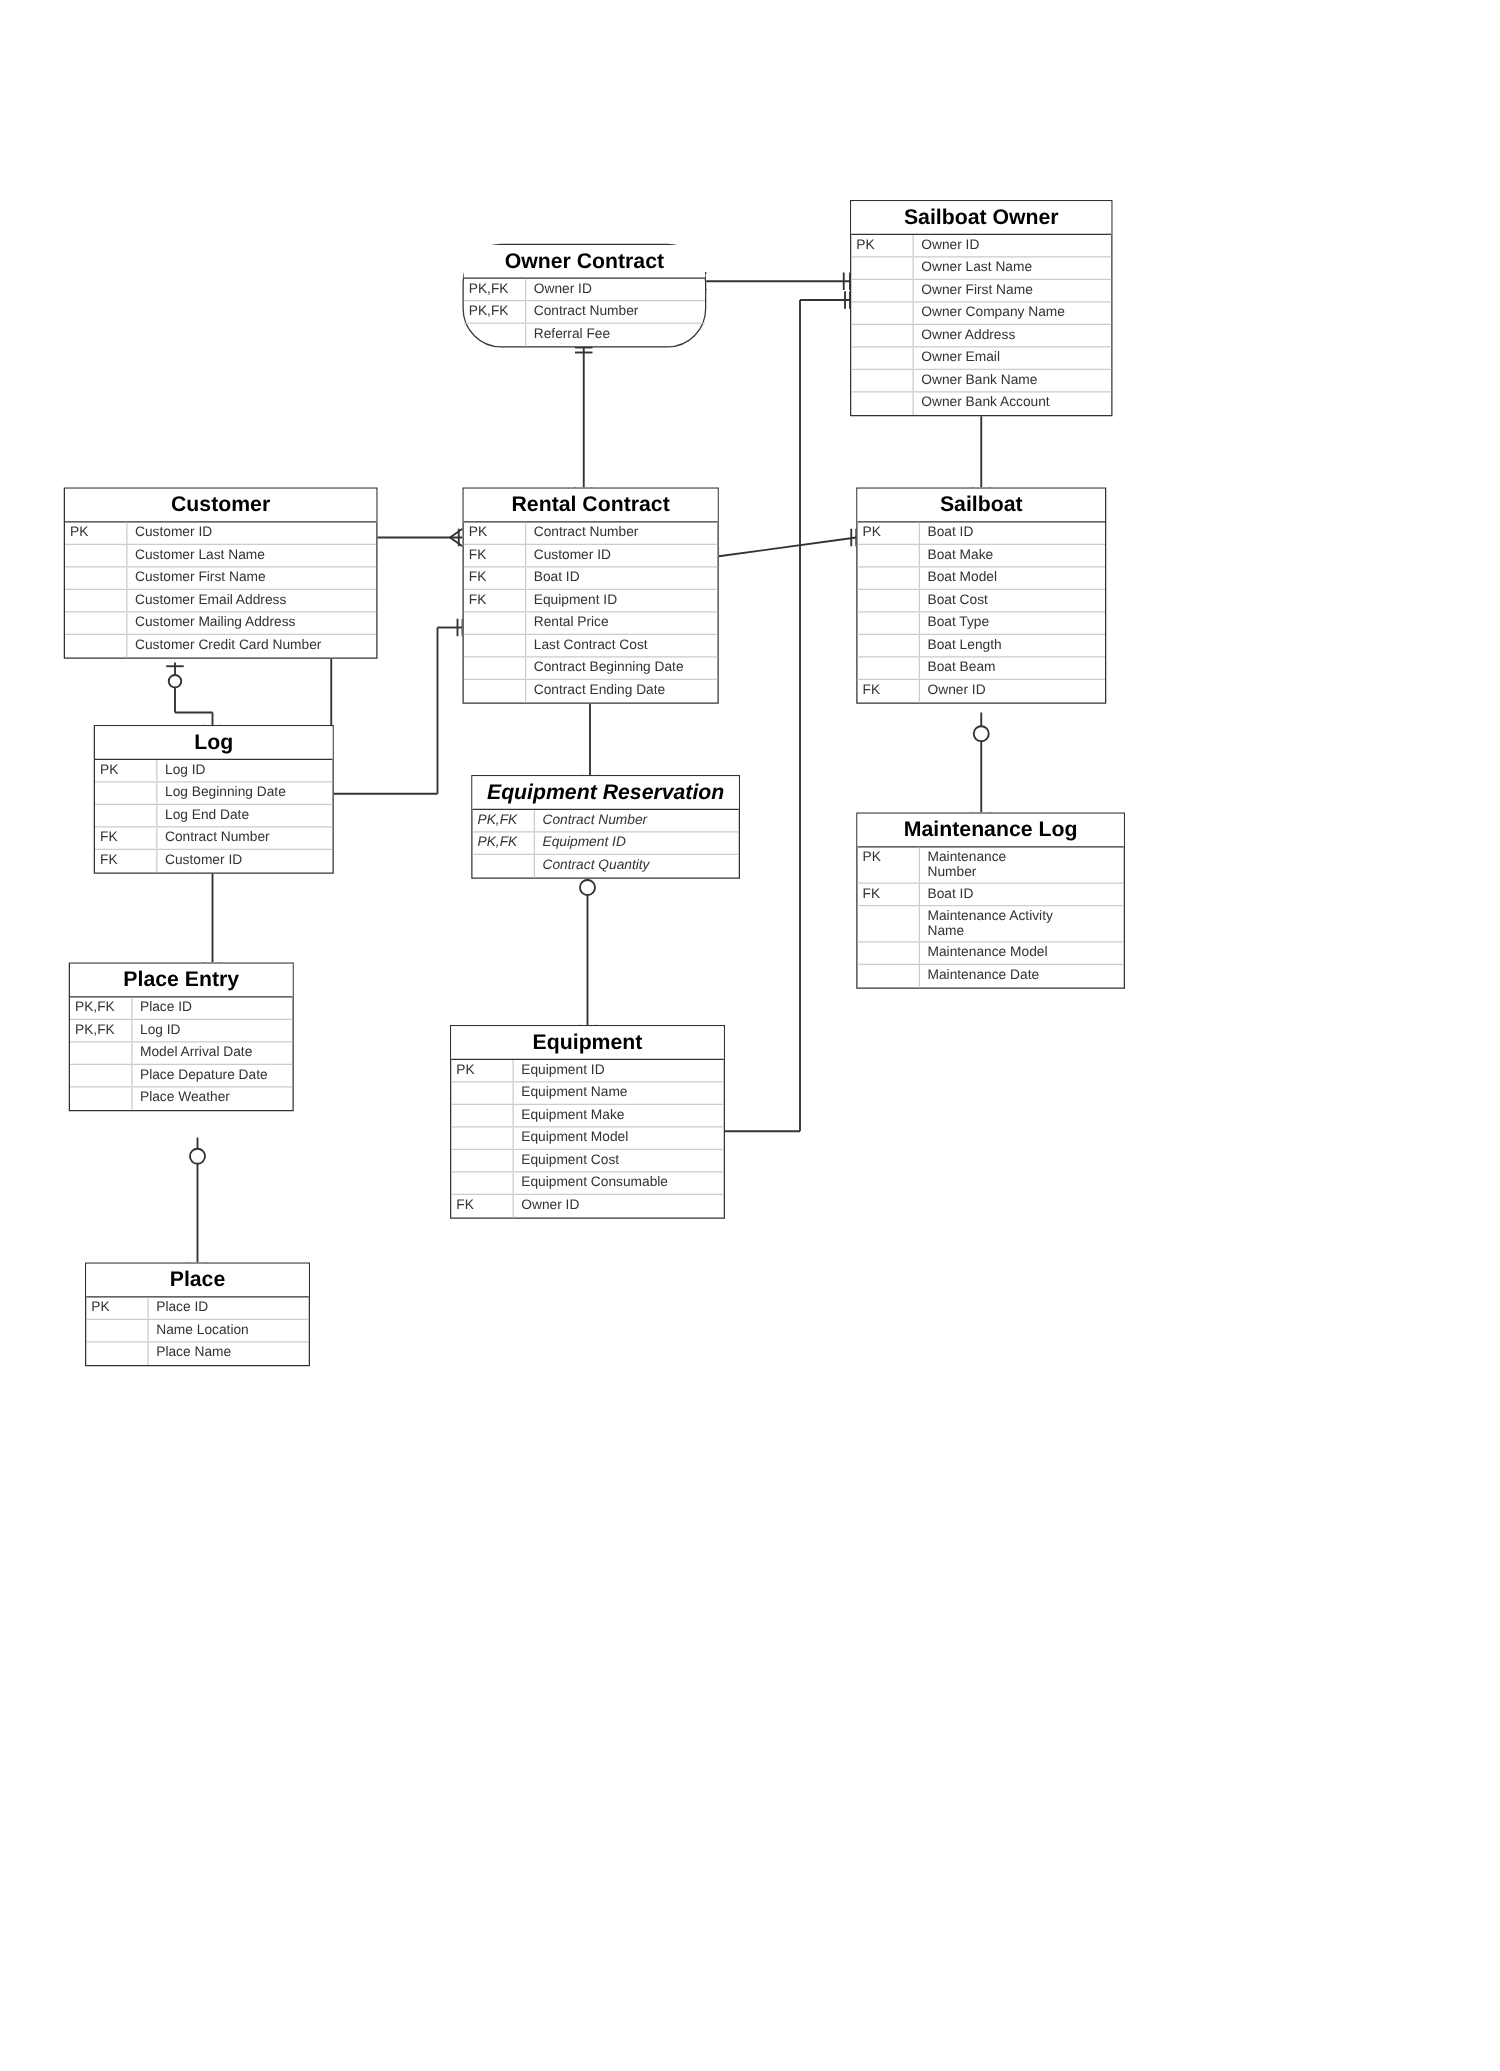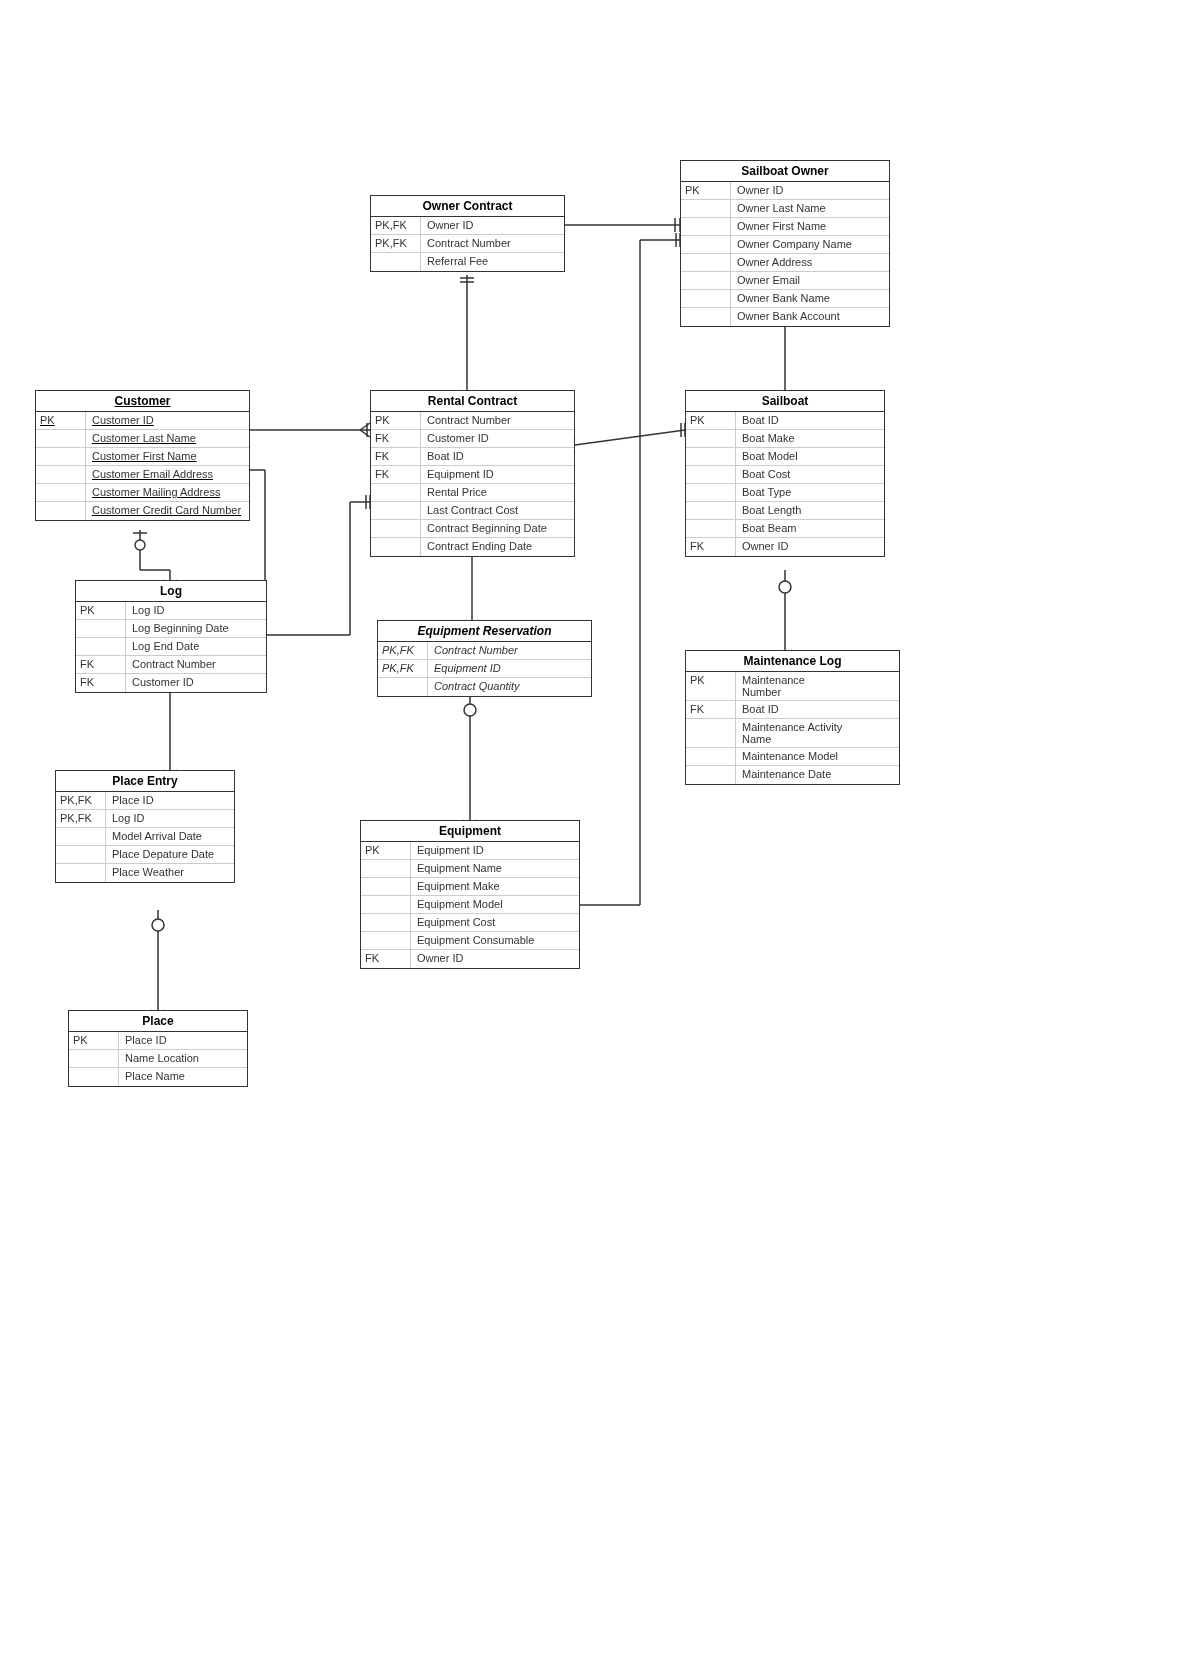--- a/index.html
+++ b/index.html
@@ -33,21 +33,21 @@
       background: #fff;
       min-width: 180px;
     }
 
     .entity-table .table-header {
       background: #fff;
       border-bottom: 1.5px solid #333;
       text-align: center;
       font-weight: bold;
       padding: 3px 6px;
-      font-size: 12px;
+      font-size: 17px;
     }
 
     .entity-table .table-row {
       display: flex;
       border-bottom: 1px solid #ccc;
       min-height: 18px;
     }
 
     .entity-table .table-row:last-child {
       border-bottom: none;
@@ -233,21 +233,21 @@
     <div class="table-row">
       <div class="key-col"></div>
       <div class="field-col">Owner Bank Name</div>
     </div>
     <div class="table-row">
       <div class="key-col"></div>
       <div class="field-col">Owner Bank Account</div>
     </div>
   </div>
 
-  <div class="entity-table" style="left:370px; top:195px; width:195px;">
+  <div class="entity-table" style="left:370px; top:195px; width:195px;border-radius:31px;">
     <div class="table-header">Owner Contract</div>
     <div class="table-row">
       <div class="key-col">PK,FK</div>
       <div class="field-col">Owner ID</div>
     </div>
     <div class="table-row">
       <div class="key-col">PK,FK</div>
       <div class="field-col">Contract Number</div>
     </div>
     <div class="table-row">
@@ -285,21 +285,21 @@
     <div class="table-row">
       <div class="key-col"></div>
       <div class="field-col">Boat Beam</div>
     </div>
     <div class="table-row">
       <div class="key-col">FK</div>
       <div class="field-col">Owner ID</div>
     </div>
   </div>
 
-  <div class="entity-table" style="left:35px; top:390px; width:215px;text-decoration:underline;">
+  <div class="entity-table" style="left:51px; top:390px; width:251px;">
     <div class="table-header">Customer</div>
     <div class="table-row">
       <div class="key-col">PK</div>
       <div class="field-col">Customer ID</div>
     </div>
     <div class="table-row">
       <div class="key-col"></div>
       <div class="field-col">Customer Last Name</div>
     </div>
     <div class="table-row">

